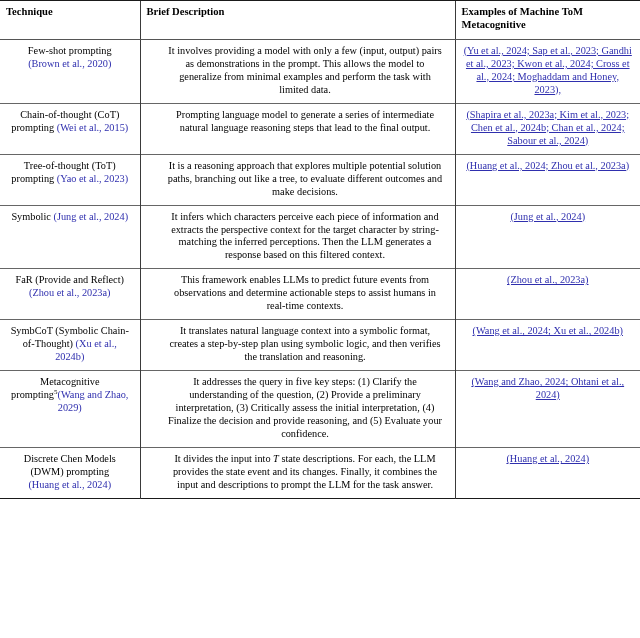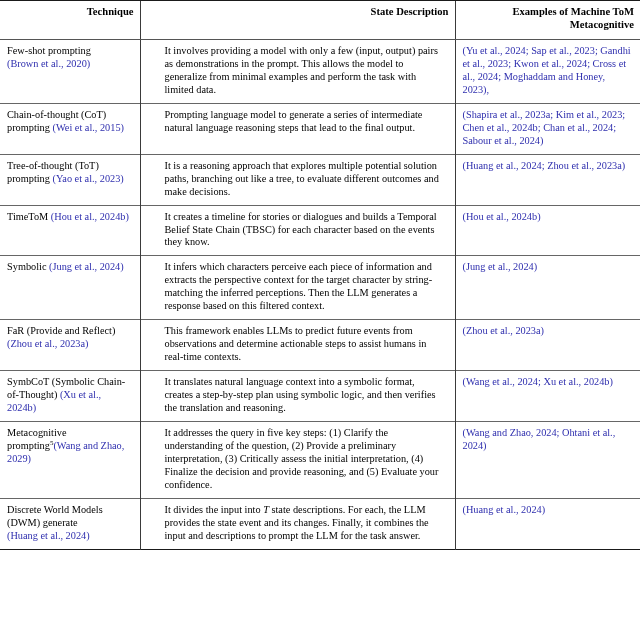--- a/index.html
+++ b/index.html
@@ -24,40 +24,40 @@
     border-collapse: collapse;
     table-layout: fixed;
     font-size: 10.3px;
     line-height: 1.26;
   }
   table.paper-table col.c-tech { width: 140px; }
   table.paper-table col.c-desc { width: 315px; }
   table.paper-table col.c-app  { width: 185px; }
   thead th {
     font-weight: bold;
-    text-align: right;
+    text-align: left;
     vertical-align: top;
     padding: 5px 6px 7px 6px;
     font-size: 10.6px;
     line-height: 1.22;
     border-top: 1.6px solid #1a1a1a;
     border-bottom: 1.5px solid #555555;
   }
   thead th.col-sep { border-left: 0.9px solid #3a3a3a; }
 
   tbody td {
     vertical-align: top;
-    text-align: left;
+    text-align: center;
     padding: 5px 7px 6px 7px;
     border-top: 1.1px solid #666666;
   }
   tbody tr:first-child td { border-top: 0; }
   tbody td.col-sep { border-left: 0.9px solid #3a3a3a; }
   tbody td.cell-desc { padding-left: 24px; padding-right: 9px; }
-  tbody td.cell-app  { padding-left: 7px; padding-right: 7px; }
+  tbody td.cell-app  { padding-left: 7px; padding-right: 7px; text-decoration: underline; }
   tfoot td {
     border-top: 1.6px solid #1a1a1a;
     padding: 0;
     height: 0;
     line-height: 0;
     font-size: 0;
   }
 
   cite, .cite {
     color: #2f2fae;
@@ -79,21 +79,21 @@
 <div class="table-wrap">
   <table class="paper-table">
     <colgroup>
       <col class="c-tech">
       <col class="c-desc">
       <col class="c-app">
     </colgroup>
     <thead>
       <tr>
         <th>Technique</th>
-        <th class="col-sep">State Description</th>
+        <th class="col-sep">Brief Description</th>
         <th class="col-sep">
           <span>Examples of Machine ToM</span><br>
           <span>Metacognitive</span>
         </th>
       </tr>
     </thead>
     <tbody>
 
       <tr>
         <td class="cell-tech">
@@ -117,28 +117,20 @@
         <td class="cell-tech">
           <span>Tree-of-thought (ToT) prompting</span>
           <span class="cite">(Yao et al., 2023)</span>
         </td>
         <td class="col-sep cell-desc">It is a reasoning approach that explores multiple potential solution paths, branching out like a tree, to evaluate different outcomes and make decisions.</td>
         <td class="col-sep cell-app cite">(Huang et al., 2024; Zhou et al., 2023a)</td>
       </tr>
 
 
 
-      <tr>
-        <td class="cell-tech">
-          <span>TimeToM</span>
-          <span class="cite">(Hou et al., 2024b)</span>
-        </td>
-        <td class="col-sep cell-desc">It creates a timeline for stories or dialogues and builds a Temporal Belief State Chain (TBSC) for each character based on the events they know.</td>
-        <td class="col-sep cell-app cite">(Hou et al., 2024b)</td>
-      </tr>
 
       <tr>
         <td class="cell-tech">
           <span>Symbolic</span>
           <span class="cite">(Jung et al., 2024)</span>
         </td>
         <td class="col-sep cell-desc">It infers which characters perceive each piece of information and extracts the perspective context for the target character by string-matching the inferred perceptions. Then the LLM generates a response based on this filtered context.</td>
         <td class="col-sep cell-app cite">(Jung et al., 2024)</td>
       </tr>
 
@@ -163,21 +155,21 @@
       <tr>
         <td class="cell-tech">
           <span>Metacognitive prompting</span><sup class="fn">5</sup><span class="cite">(Wang and Zhao, 2029)</span>
         </td>
         <td class="col-sep cell-desc">It addresses the query in five key steps: (1) Clarify the understanding of the question, (2) Provide a preliminary interpretation, (3) Critically assess the initial interpretation, (4) Finalize the decision and provide reasoning, and (5) Evaluate your confidence.</td>
         <td class="col-sep cell-app cite">(Wang and Zhao, 2024; Ohtani et al., 2024)</td>
       </tr>
 
       <tr>
         <td class="cell-tech">
-          <span>Discrete World Models (DWM) generate</span><br>
+          <span>Discrete Chen Models (DWM) prompting</span><br>
           <span class="cite">(Huang et al., 2024)</span>
         </td>
         <td class="col-sep cell-desc"><span>It divides the input into </span><span class="mathit">T</span><span> state descriptions. For each, the LLM provides the state event and its changes. Finally, it combines the input and descriptions to prompt the LLM for the task answer.</span></td>
         <td class="col-sep cell-app cite">(Huang et al., 2024)</td>
       </tr>
 
     </tbody>
     <tfoot>
       <tr>
         <td></td>

